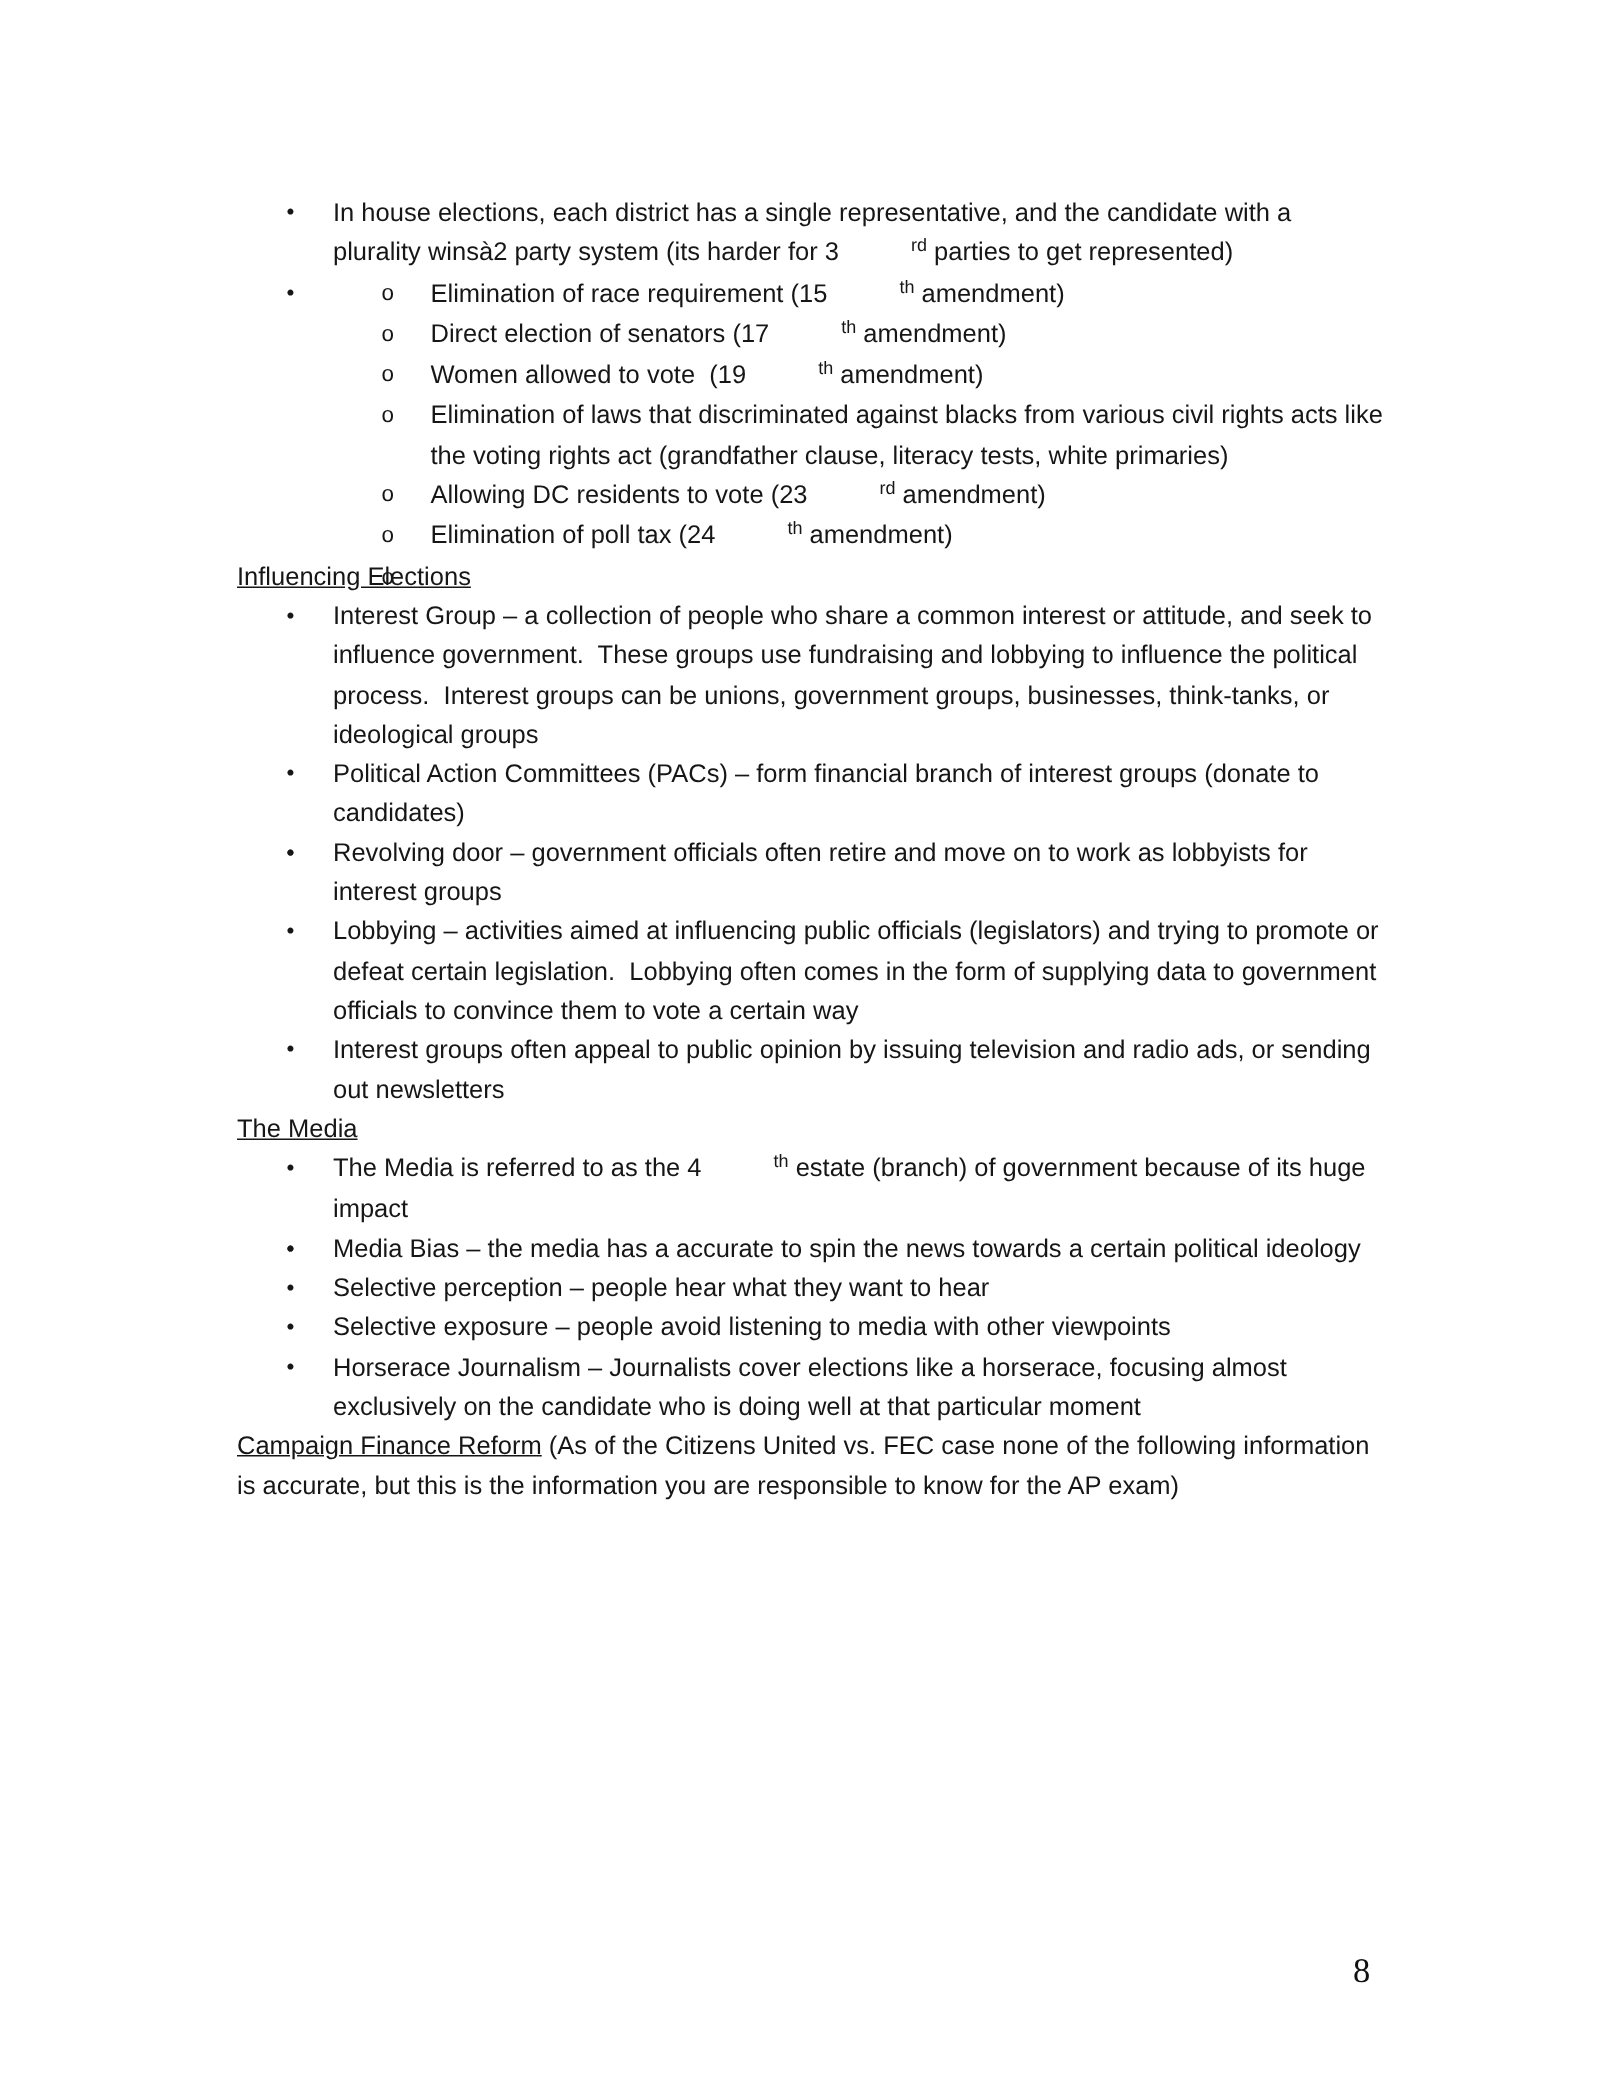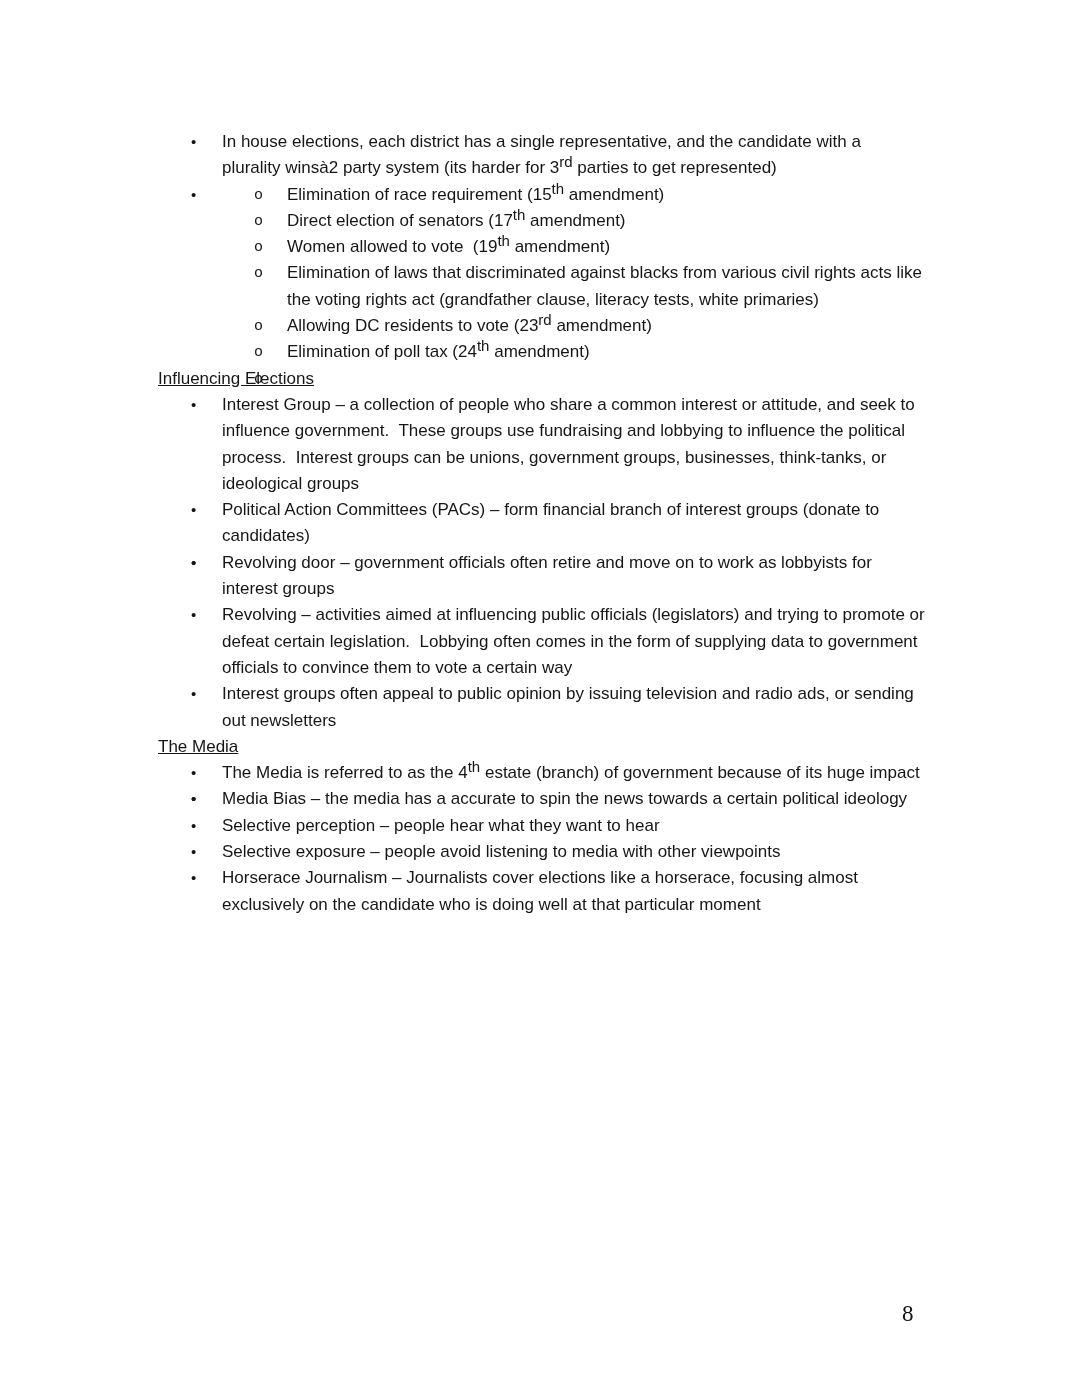--- a/index.html
+++ b/index.html
@@ -26,21 +26,21 @@
     position:absolute;left:33px;top:0;
     font-size:15px;
   }
   .m2{
     position:absolute;left:96px;top:1px;
     font-family:"Liberation Mono",monospace;
     font-size:15px;
   }
   .txt{white-space:pre-wrap;}
   .r-b{font-weight:normal;}
-  .r-s{font-size:15px;position:relative;top:-6px;}
+  .r-s{font-size:12px;position:relative;top:-6px;margin-left:48px;}
   .r-u{text-decoration:underline;margin-top:39px;}
   .pagenum{
     position:absolute;
     left:902px;top:1301px;
     font-family:"Liberation Serif",serif;
     font-size:23px;
     line-height:1.1;
     color:#111;
   }
 </style>
@@ -56,24 +56,25 @@
       <div class="blk b2"><span class="m2">o</span><span class="txt"><span>Women allowed to vote  (</span><span class="r-b">19</span><span class="r-b r-s">th</span><span class="r-b"> amendment)</span></span></div>
       <div class="blk b2"><span class="m2">o</span><span class="txt"><span>Elimination of laws that discriminated against blacks from various civil rights acts like the </span><span class="r-b">voting rights act</span><span> (grandfather clause, literacy tests, white primaries)</span></span></div>
       <div class="blk b2"><span class="m2">o</span><span class="txt"><span>Allowing DC residents to vote (23</span><span class="r-s">rd</span><span> amendment)</span></span></div>
       <div class="blk b2"><span class="m2">o</span><span class="txt"><span>Elimination of poll tax (24</span><span class="r-s">th</span><span> amendment)</span></span></div>
       <div class="blk b2"><span class="m2">o</span></div>
       <div class="blk h"><span class="txt"><span class="r-u">Influencing Elections</span></span></div>
       <div class="blk b1"><span class="m1">•</span><span class="txt"><span class="r-b">Interest Group – </span><span>a collection of people who share a common interest or attitude, and seek to influence government.  These groups use fundraising and lobbying to influence the political process.  Interest groups can be unions, government groups, businesses, think-tanks, or ideological groups</span></span></div>
       <div class="blk b1"><span class="m1">•</span><span class="txt"><span class="r-b">Political Action Committees (PACs) –</span><span> form financial branch of interest groups (donate to candidates)</span></span></div>
       <div class="blk b1"><span class="m1">•</span></div>
       <div class="blk b1"><span class="m1">•</span><span class="txt"><span class="r-b">Revolving door</span><span> – government officials often retire and move on to work as lobbyists for interest groups</span></span></div>
-      <div class="blk b1"><span class="m1">•</span><span class="txt"><span class="r-b">Revolving –</span><span> activities aimed at influencing public officials (legislators) and trying to promote or defeat certain legislation.  Lobbying often comes in the form of supplying data to government officials to convince them to vote a certain way</span></span></div>
+      <div class="blk b1"><span class="m1">•</span><span class="txt"><span class="r-b">Lobbying –</span><span> activities aimed at influencing public officials (legislators) and trying to promote or defeat certain legislation.  Lobbying often comes in the form of supplying data to government officials to convince them to vote a certain way</span></span></div>
       <div class="blk b1"><span class="m1">•</span><span class="txt"><span>Interest groups often appeal to </span><span class="r-b">public opinion</span><span> by issuing television and radio ads, or sending out newsletters</span></span></div>
       <div class="blk h"><span class="txt"><span class="r-u">The Media</span></span></div>
       <div class="blk b1"><span class="m1">•</span><span class="txt"><span class="r-b">The Media</span><span> is referred to as the 4</span><span class="r-s">th</span><span> estate (branch) of government because of its huge impact</span></span></div>
       <div class="blk b1"><span class="m1">•</span></div>
       <div class="blk b1"><span class="m1">•</span><span class="txt"><span class="r-b">Media Bias</span><span> – the media has a accurate to spin the news towards a certain political ideology</span></span></div>
       <div class="blk b1"><span class="m1">•</span><span class="txt"><span>Selective perception – people hear what they want to hear</span></span></div>
       <div class="blk b1"><span class="m1">•</span><span class="txt"><span>Selective exposure – people avoid listening to media with other viewpoints</span></span></div>
       <div class="blk b1"><span class="m1">•</span><span class="txt"><span class="r-b">Horserace Journalism –</span><span> Journalists cover elections like a horserace, focusing almost exclusively on the candidate who is doing well at that particular moment</span></span></div>
+      <div class="blk p"><span class="txt"><span class="r-u">Campaign Finance Reform</span><span> (As of the Citizens United vs. FEC case none of the following information is accurate, but this is the information you are responsible to know for the AP exam)</span></span></div>
     </div>
   <div class="pagenum">8</div>
 </div>
 
 </body></html>

